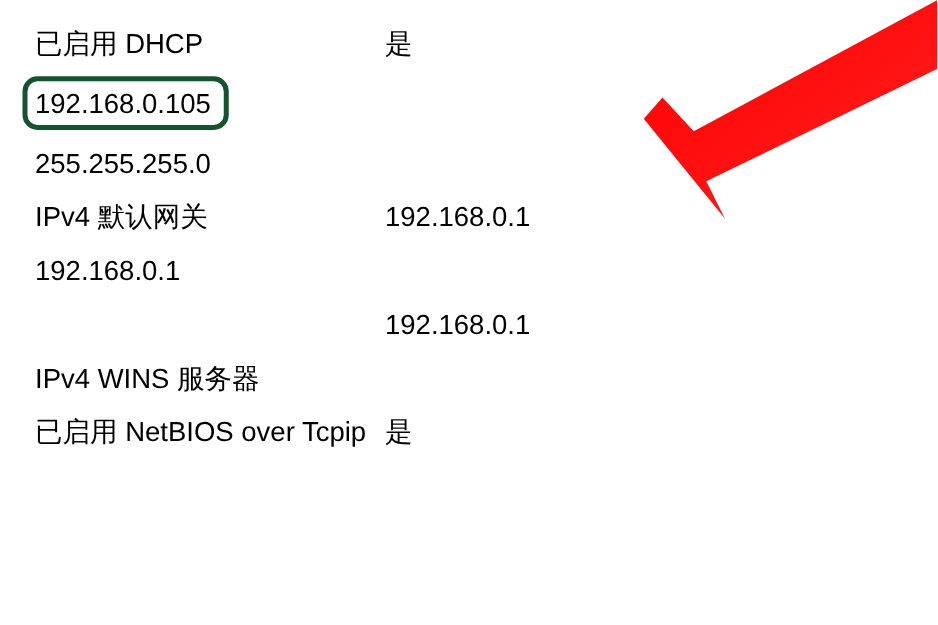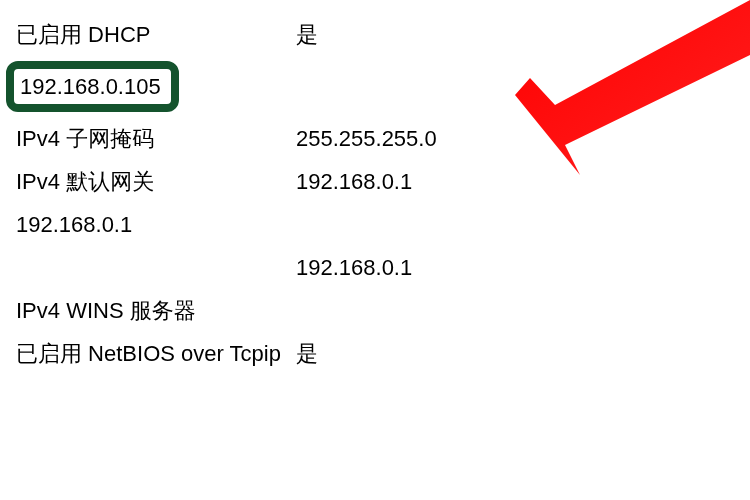--- a/index.html
+++ b/index.html
@@ -11,36 +11,36 @@
       font-family: "Microsoft YaHei", "SimHei", Arial, sans-serif;
       background: #ffffff;
       width: 750px;
       height: 500px;
       overflow: hidden;
       position: relative;
       font-size: 22px;
       color: #000;
     }
     .container {
-      padding: 18px 20px 0 16px;
+      padding: 18px 20px 0 28px;
     }
     .row {
       display: flex;
       margin-bottom: 10px;
       line-height: 1.5;
     }
     .label {
       width: 280px;
       flex-shrink: 0;
     }
     .value {
       flex: 1;
     }
     .highlight-box {
-      border: 8px solid #14532d;
+      border: 4px solid #14532d;
       border-radius: 12px;
       padding: 1px 10px 1px 6px;
       margin-left: -10px;
       display: inline-block;
     }
     .arrow-container {
       position: absolute;
       top: 0;
       left: 0;
       width: 750px;
@@ -60,21 +60,20 @@
 
   <div class="row">
     <div class="value">
       <span class="highlight-box">
         <span>192.168.0.105</span>
       </span>
     </div>
   </div>
 
   <div class="row">
-    <div class="label">IPv4 子网掩码</div>
     <div class="value">255.255.255.0</div>
   </div>
 
 
 
   <div class="row">
     <div class="label">IPv4 默认网关</div>
     <div class="value">192.168.0.1</div>
   </div>
 

